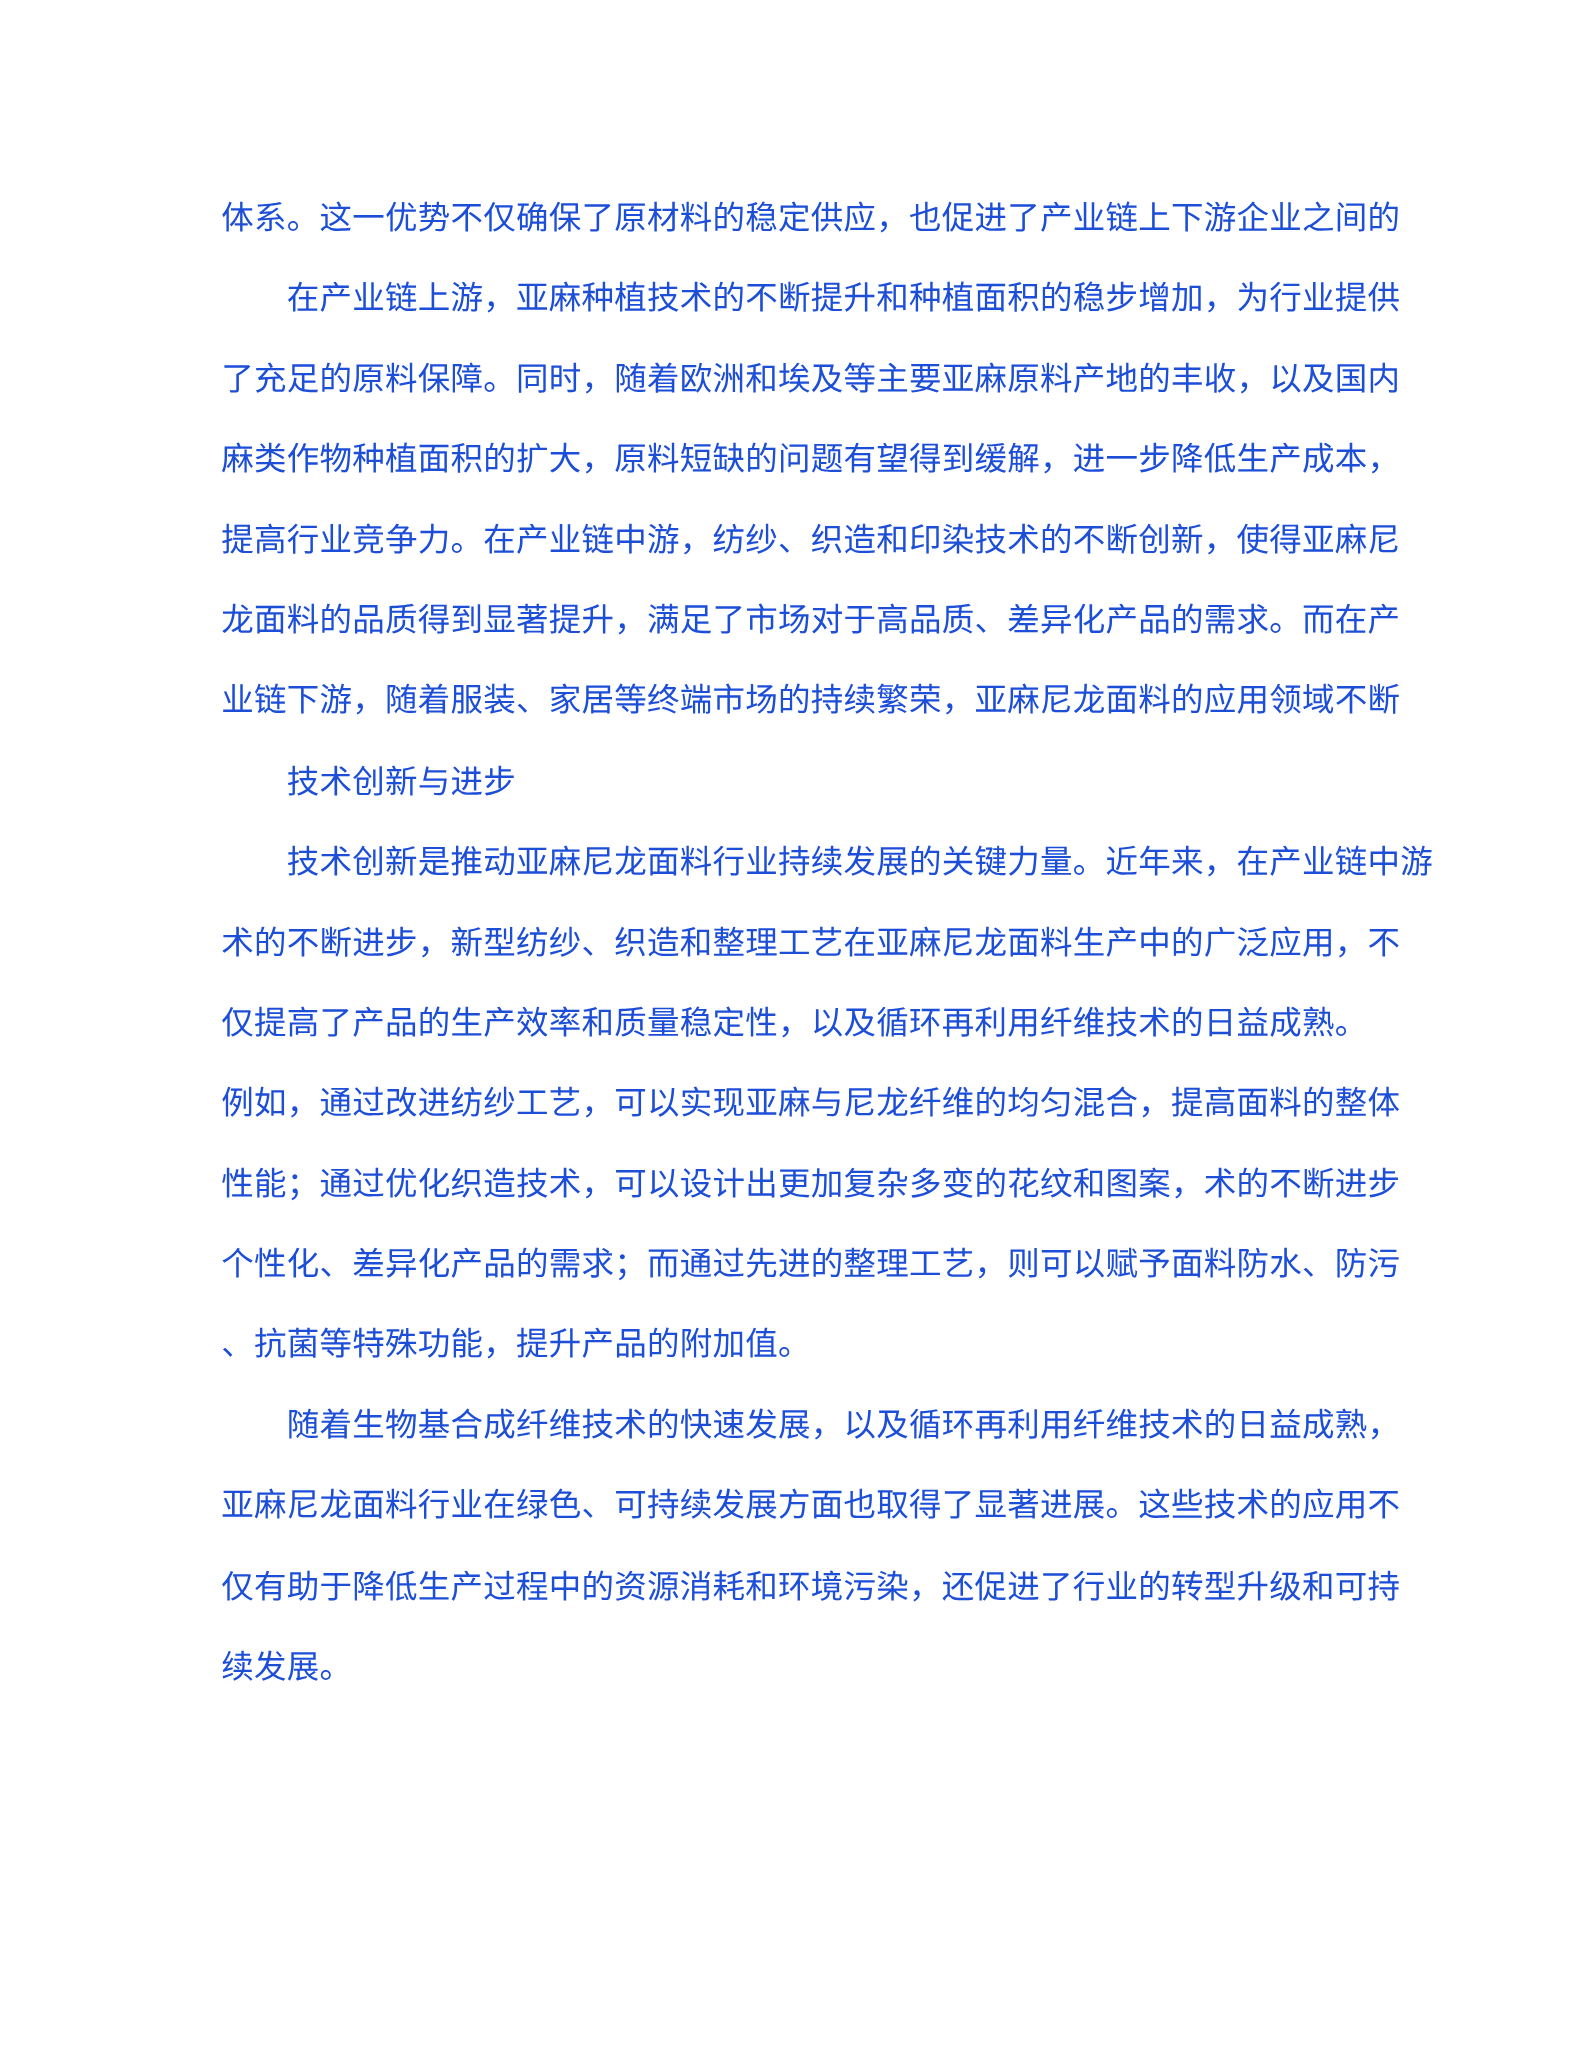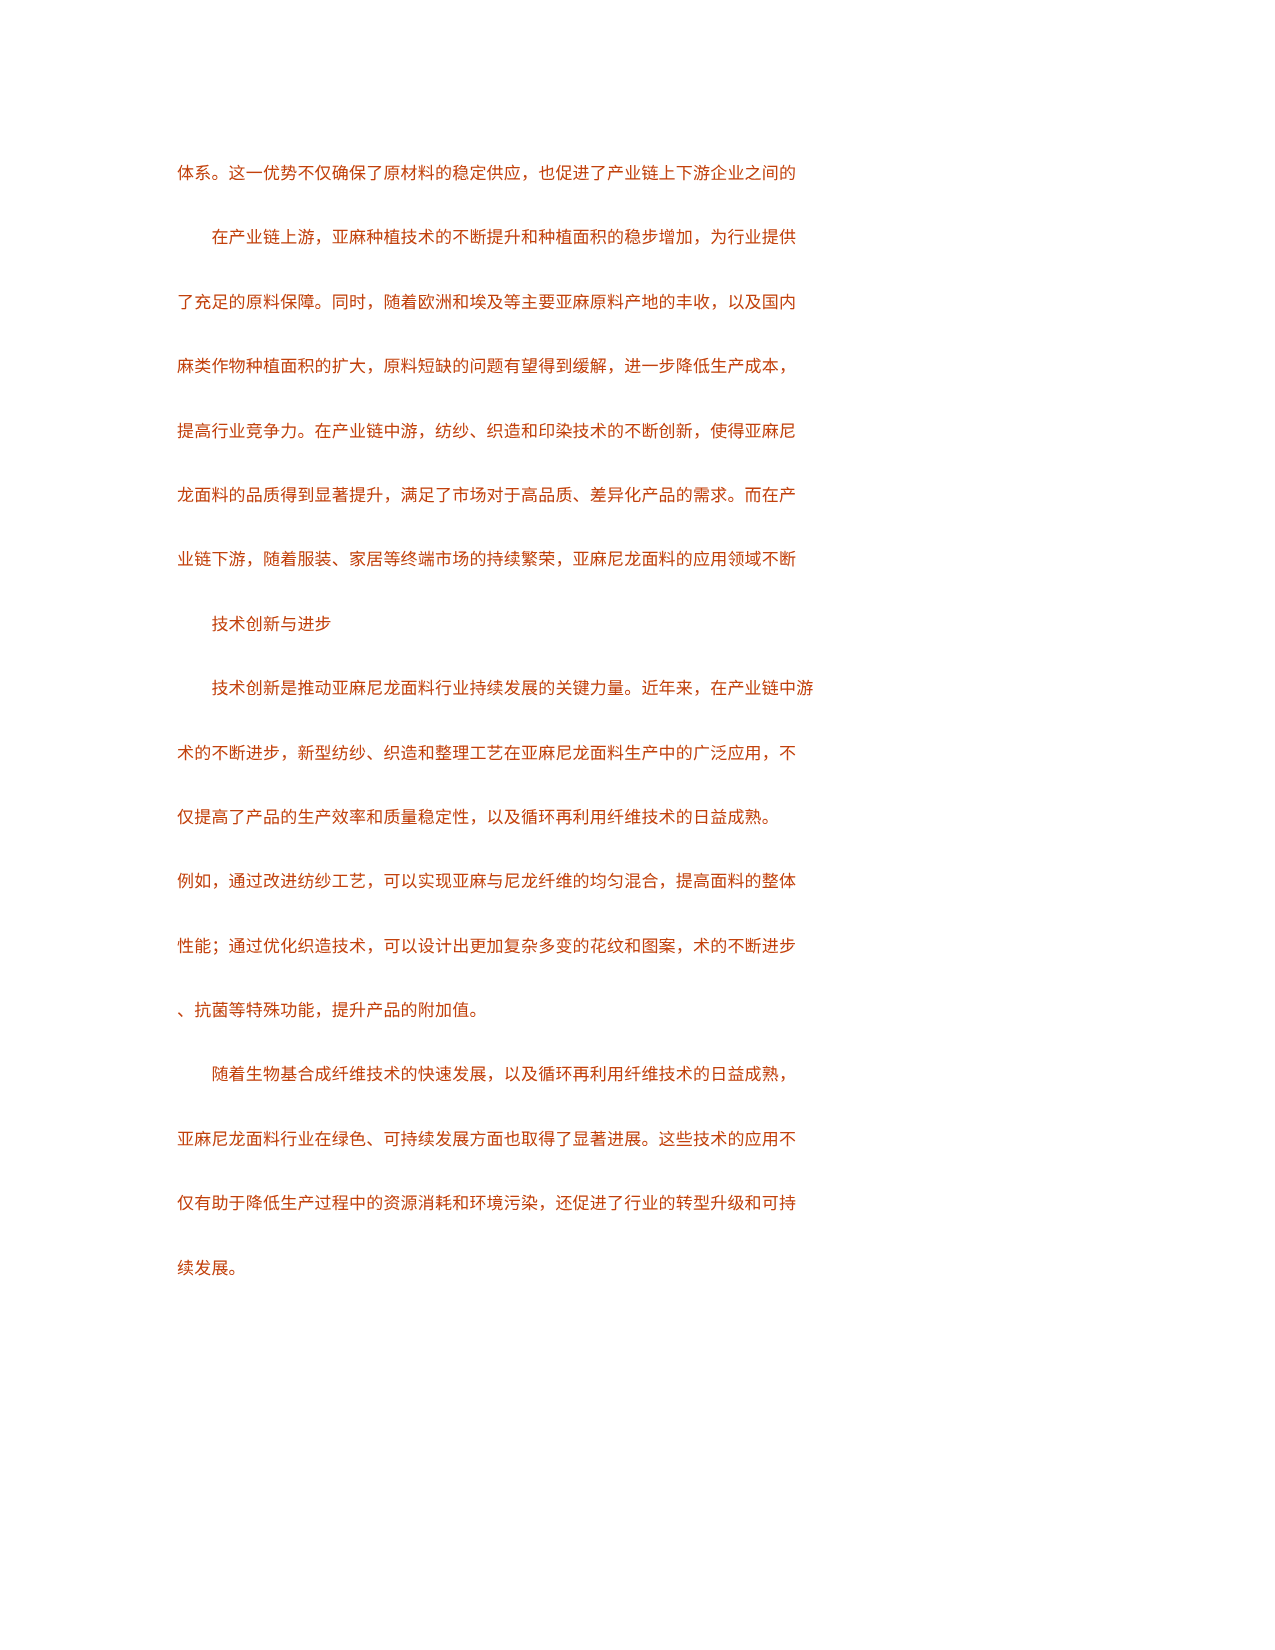--- a/index.html
+++ b/index.html
@@ -13,22 +13,22 @@
     height: 1650px;
     background: #ffffff;
     overflow: hidden;
     font-family: "Liberation Sans", sans-serif;
   }
   .text-block {
     position: absolute;
     left: 177px;
     top: 142px;
     width: 916px;
-    color: #c2410c;
-    font-size: 17px;
+    color: #1d4ed8;
+    font-size: 26px;
     line-height: 64.4px;
     letter-spacing: 0.2px;
   }
   .paragraph {
     margin: 0;
     padding: 0;
   }
   .line {
     white-space: pre;
     height: 64.4px;
@@ -52,20 +52,21 @@
       </div>
       <div class="paragraph">
         <div class="line">　　技术创新与进步</div>
       </div>
       <div class="paragraph">
         <div class="line">　　技术创新是推动亚麻尼龙面料行业持续发展的关键力量。近年来，在产业链中游</div>
         <div class="line">术的不断进步，新型纺纱、织造和整理工艺在亚麻尼龙面料生产中的广泛应用，不</div>
         <div class="line">仅提高了产品的生产效率和质量稳定性，以及循环再利用纤维技术的日益成熟。</div>
         <div class="line">例如，通过改进纺纱工艺，可以实现亚麻与尼龙纤维的均匀混合，提高面料的整体</div>
         <div class="line">性能；通过优化织造技术，可以设计出更加复杂多变的花纹和图案，术的不断进步</div>
+        <div class="line">个性化、差异化产品的需求；而通过先进的整理工艺，则可以赋予面料防水、防污</div>
         <div class="line">、抗菌等特殊功能，提升产品的附加值。</div>
       </div>
       <div class="paragraph">
         <div class="line">　　随着生物基合成纤维技术的快速发展，以及循环再利用纤维技术的日益成熟，</div>
         <div class="line">亚麻尼龙面料行业在绿色、可持续发展方面也取得了显著进展。这些技术的应用不</div>
         <div class="line">仅有助于降低生产过程中的资源消耗和环境污染，还促进了行业的转型升级和可持</div>
         <div class="line">续发展。</div>
       </div>
     </div>
 </div>

